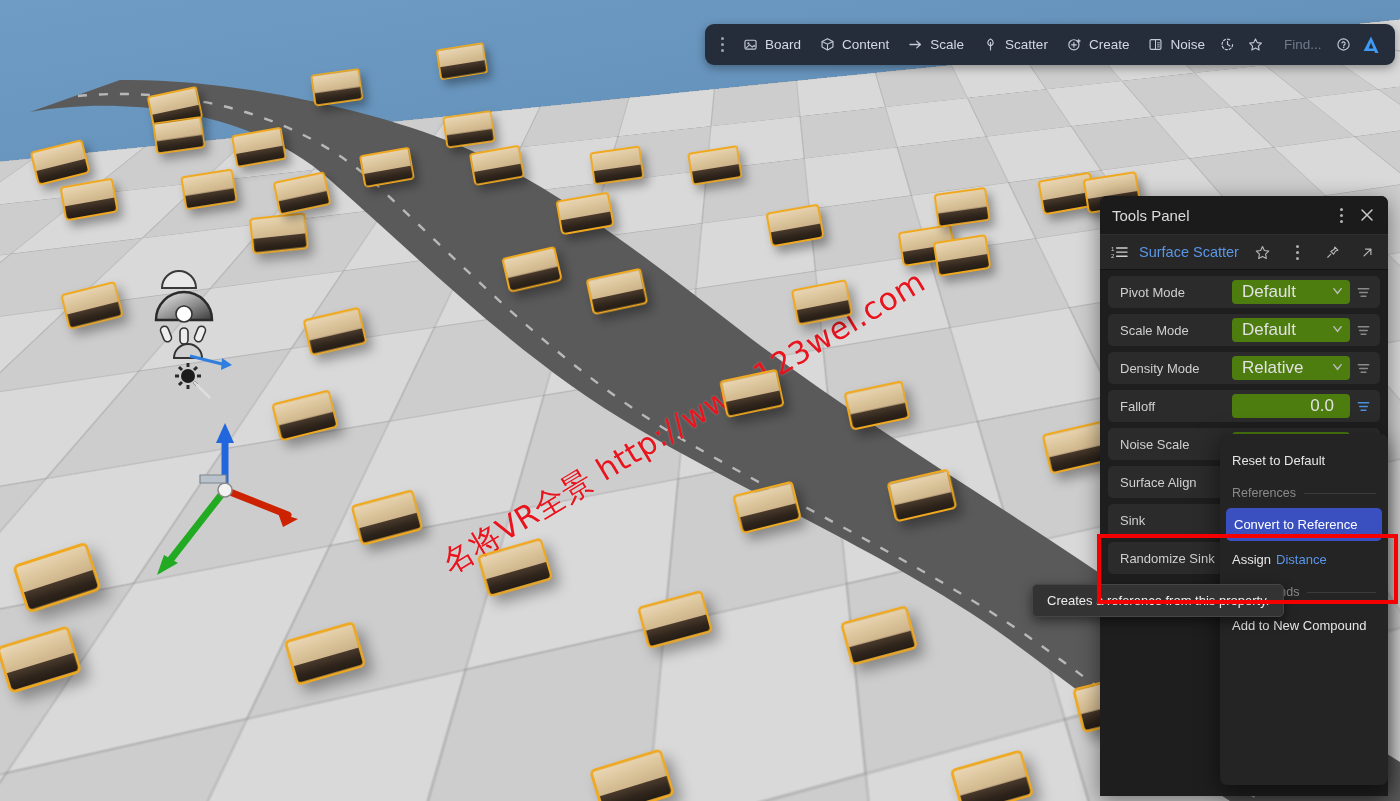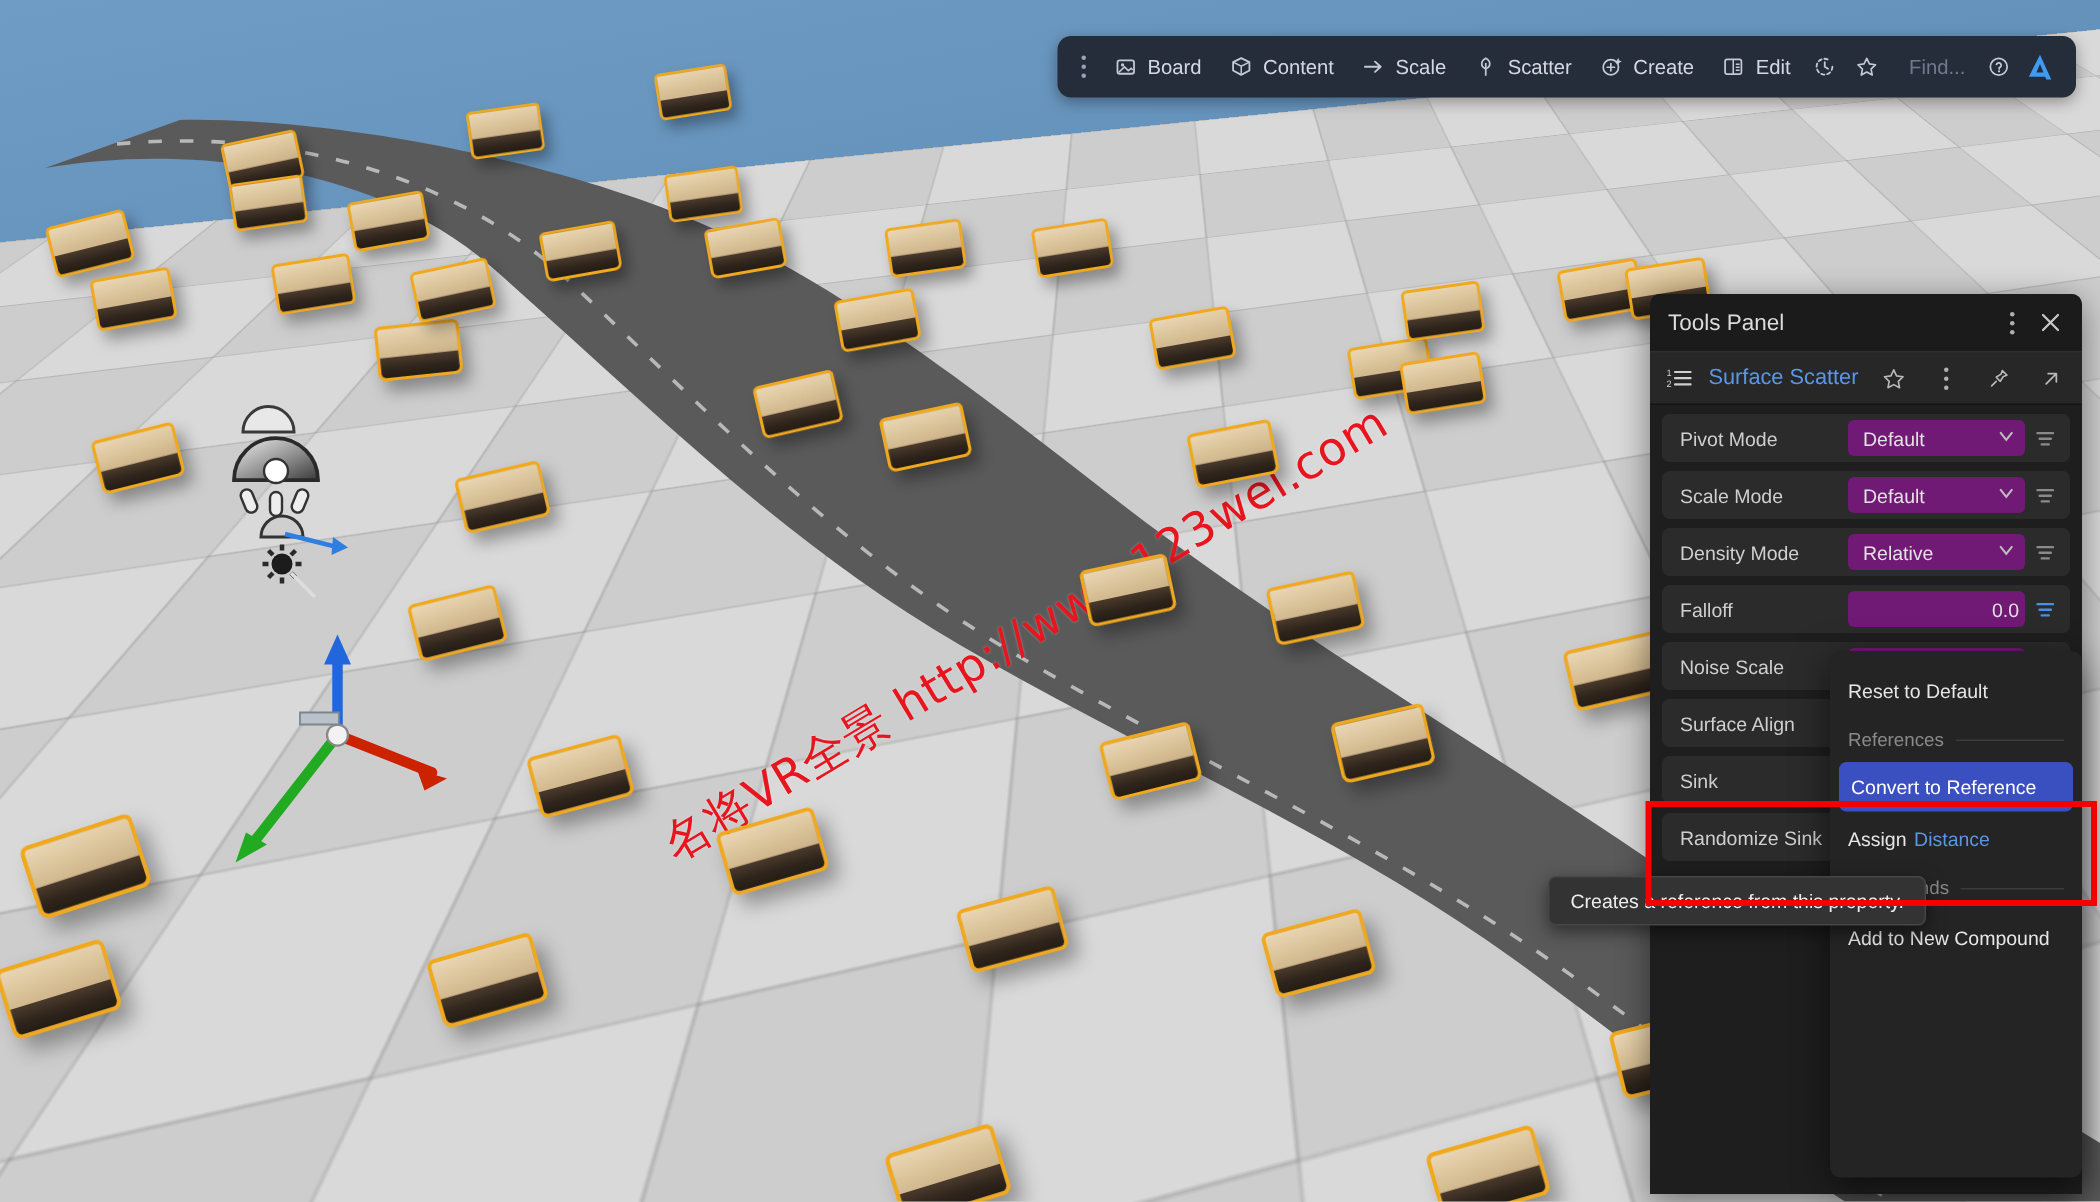--- a/index.html
+++ b/index.html
@@ -136,25 +136,25 @@
 
   .tp-body { padding: 6px 8px 0 8px; }
   .prop-row {
     display: flex; align-items: center;
     height: 32px; margin-bottom: 6px;
     background: #2b2b2b; border-radius: 5px;
     padding: 0 4px 0 12px;
   }
   .prop-label { font-size: 13px; color: #cfcfcf; width: 112px; flex: none; }
   .prop-field {
-    flex: 1; height: 24px; background: #701a75; border-radius: 4px;
+    flex: 1; height: 24px; background: #4d7c0f; border-radius: 4px;
     display: flex; align-items: center; padding: 0 6px 0 10px;
-    font-size: 13px; color: #e2e2e2; text-align: right;
-  }
-  .prop-field.num { justify-content: flex-end; padding-right: 4px; }
+    font-size: 17px; color: #e2e2e2; text-align: right;
+  }
+  .prop-field.num { justify-content: flex-end; padding-right: 16px; }
   .prop-chev { margin-left: auto; color: #b9b9b9; font-size: 12px; }
   .prop-filter { width: 26px; display: flex; align-items: center; justify-content: center; flex: none; cursor: pointer; }
 
   
   .tp-scroll {
     position: absolute; right: 3px; top: 288px; width: 5px; height: 168px;
     background: #4a4a4a; border-radius: 3px;
   }
 
   
@@ -504,21 +504,21 @@
       </svg>
       <span>Create</span>
     </div>
 
     <div class="tb-item">
       <svg class="tb-ico" viewBox="0 0 20 20">
         <rect x="3.6" y="4.2" width="12.8" height="11.6" rx="1.6" fill="none" stroke="#c3cad6" stroke-width="1.35"></rect>
         <line x1="10" y1="4.2" x2="10" y2="15.8" stroke="#c3cad6" stroke-width="1.2"></line>
         <path d="M12 8 h3 M12 10.4 h3 M12 12.8 h3" stroke="#c3cad6" stroke-width="1.1"></path>
       </svg>
-      <span>Edit</span>
+      <span>Noise</span>
     </div>
 
     <div class="tb-icobtn">
       <svg class="tb-ico" viewBox="0 0 20 20">
         <path d="M16 10 a6.2 6.2 0 1 1 -2.2 -4.8" fill="none" stroke="#c3cad6" stroke-width="1.4" stroke-linecap="round" stroke-dasharray="2.6 2.2"></path>
         <path d="M10 6.4 V10 L12.6 11.6" fill="none" stroke="#c3cad6" stroke-width="1.4" stroke-linecap="round"></path>
       </svg>
     </div>
 
     <div class="tb-icobtn">

